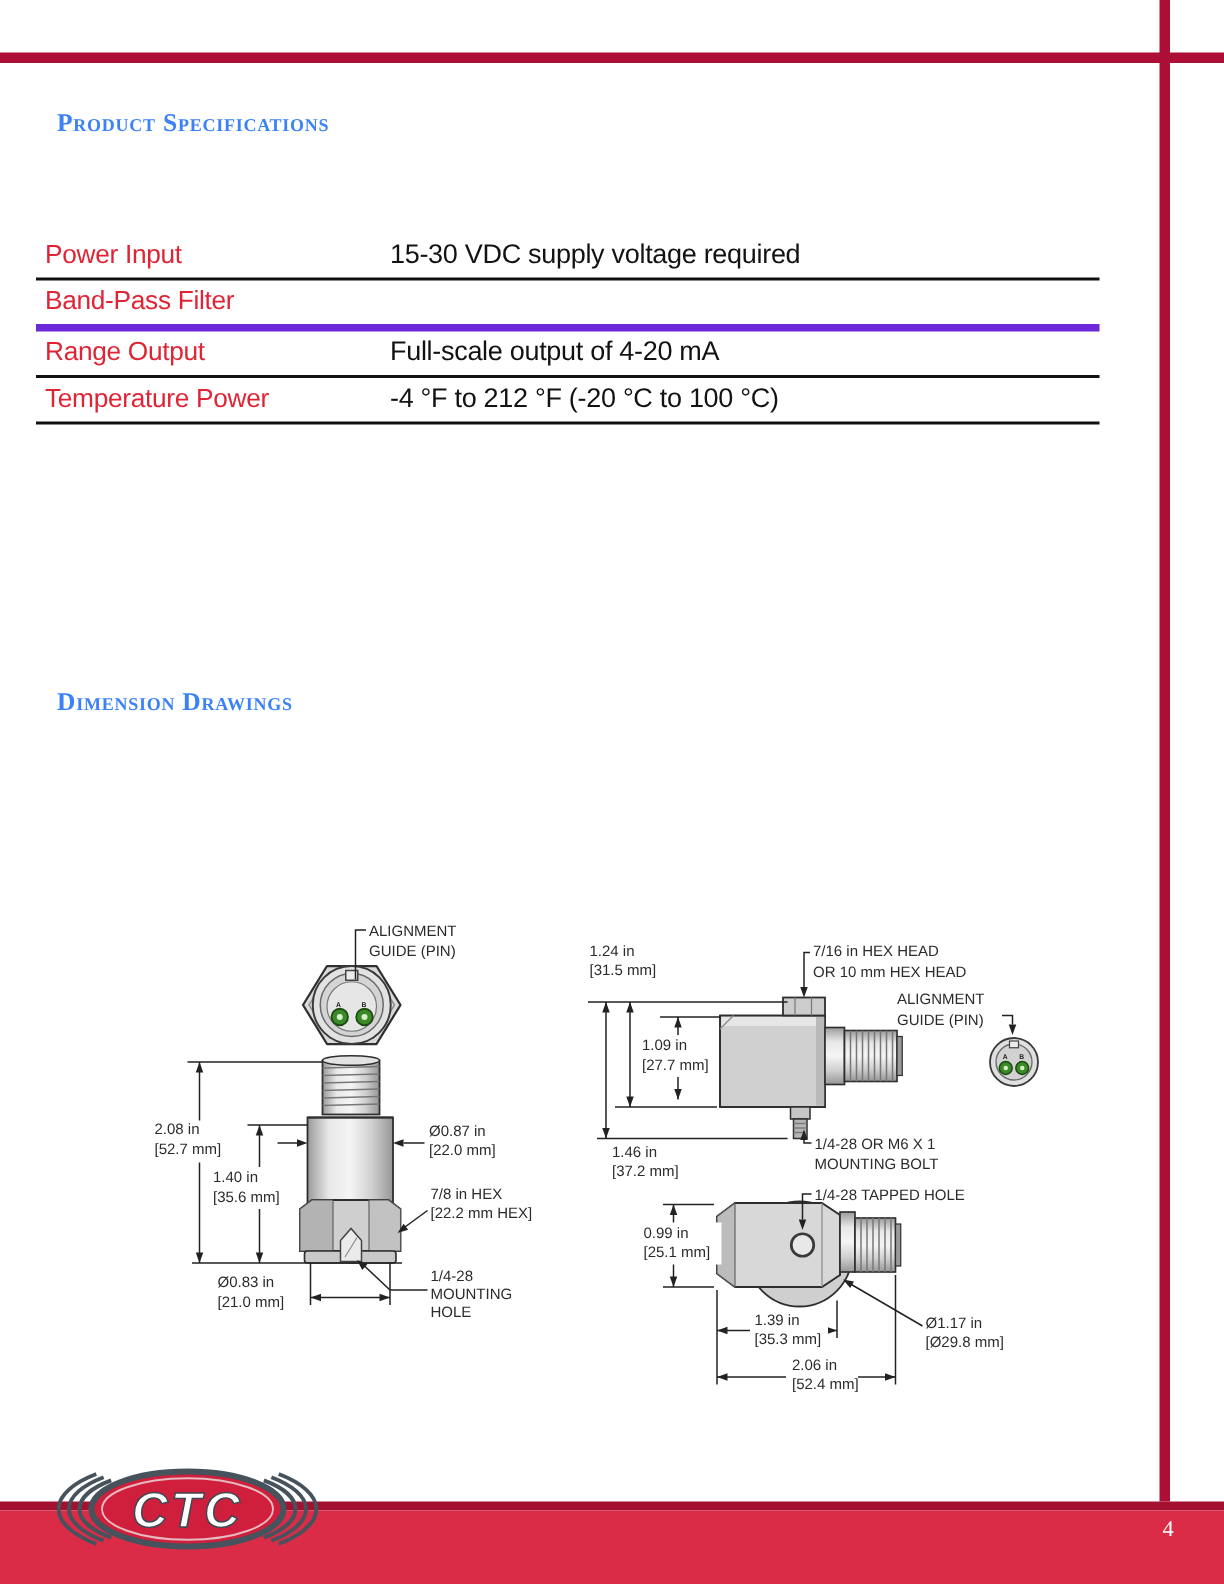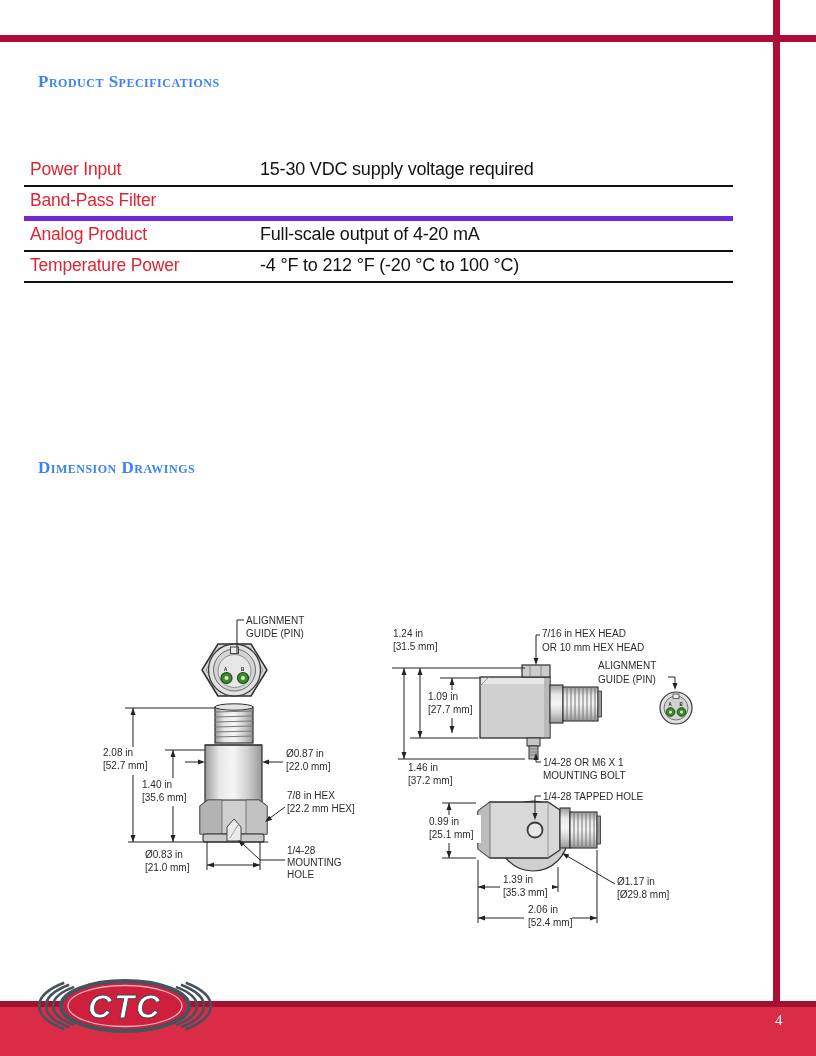--- a/index.html
+++ b/index.html
@@ -43,21 +43,21 @@
 
   <div class="spec-table">
     <div class="spec-row b2">
       <div class="lbl">Power Input</div>
       <div class="val">15-30 VDC supply voltage required</div>
     </div>
     <div class="spec-row b3">
       <div class="lbl">Band-Pass Filter</div>
     </div>
     <div class="spec-row b2">
-      <div class="lbl">Analog Product</div>
+      <div class="lbl">Range Output</div>
       <div class="val">Full-scale output of 4-20 mA</div>
     </div>
     <div class="spec-row b2">
       <div class="lbl">Temperature Power</div>
       <div class="val">-4 °F to 212 °F (-20 °C to 100 °C)</div>
     </div>
   </div>
 
   <h1 class="heading h-draw">Dimension Drawings</h1>
 

